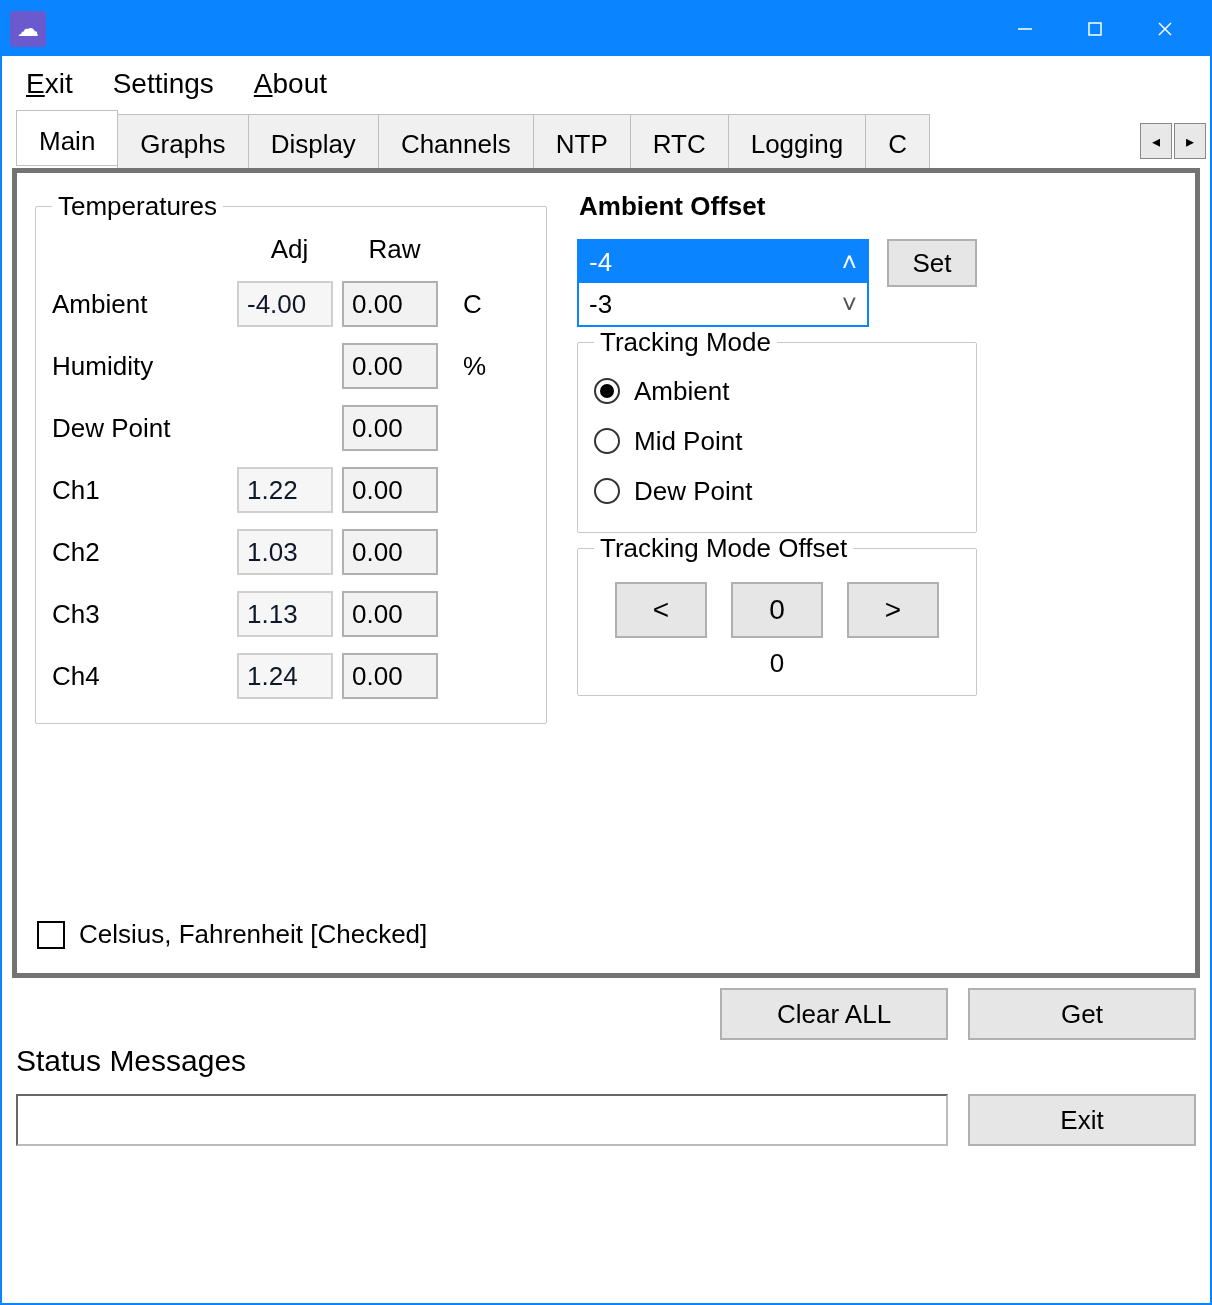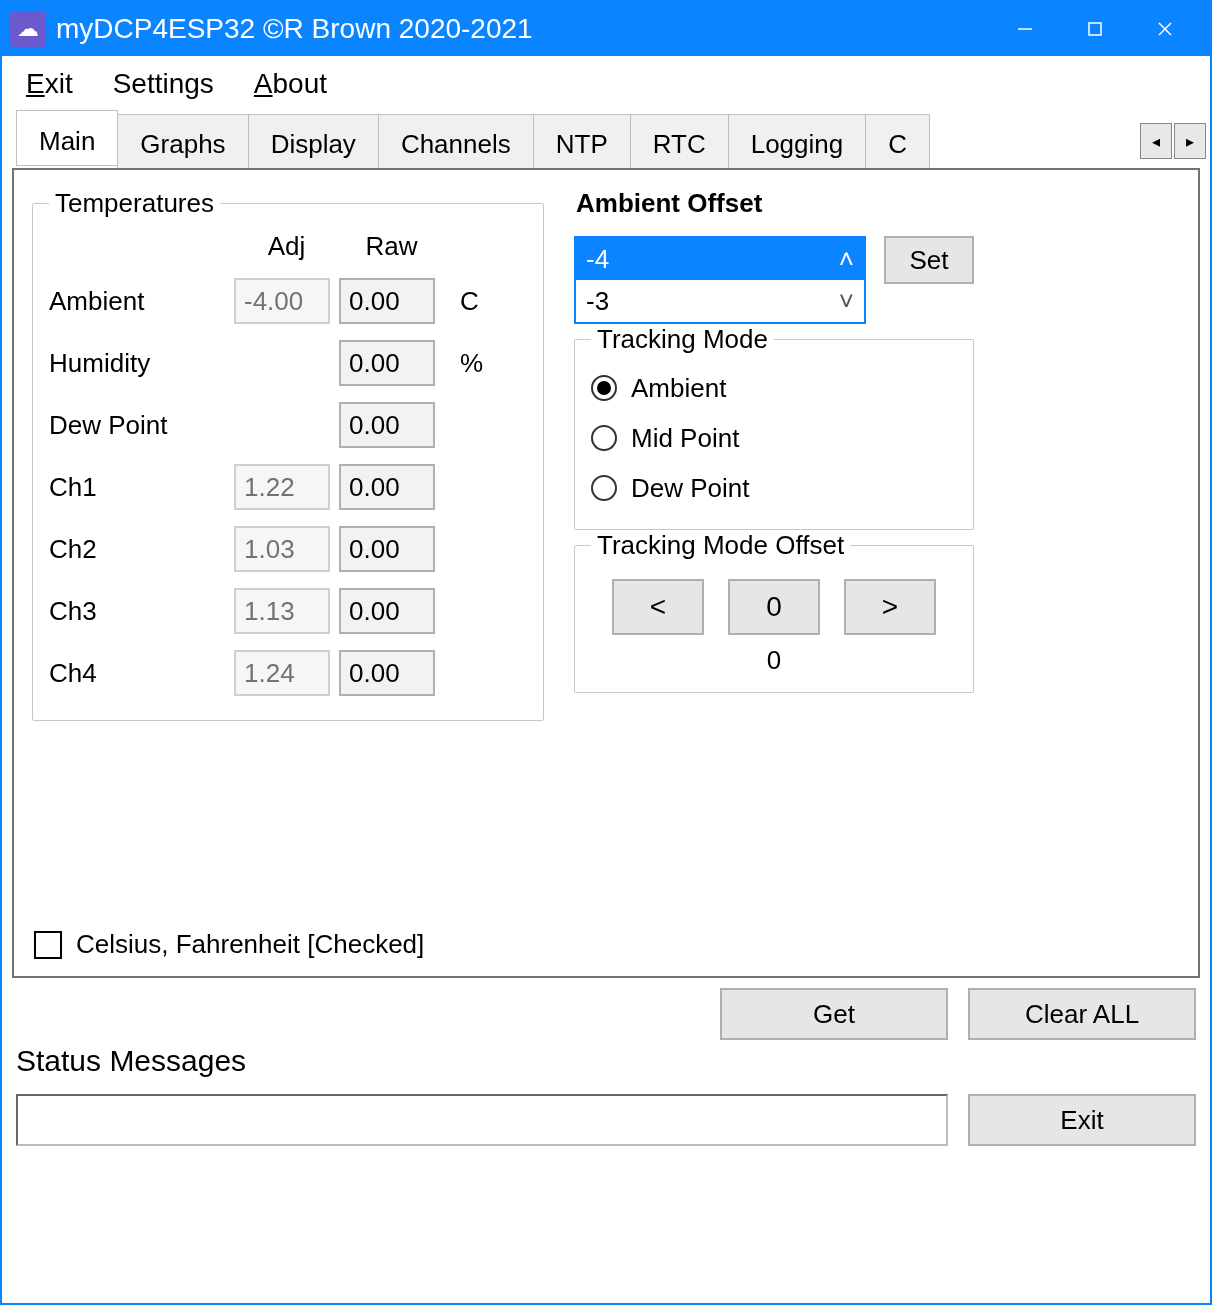--- a/index.html
+++ b/index.html
@@ -80,21 +80,21 @@
   }
   .tabscroll .sbtn {
     width: 32px; height: 36px;
     border: 1px solid #888;
     background: #e8e8e8;
     display:flex;align-items:center;justify-content:center;
     font-size: 16px;
     margin-left: 2px;
   }
   .tabpanel-wrap {
-    border: 2px solid #737373;
+    border: 5px solid #737373;
     margin: 0 10px 10px 10px;
     padding: 18px 18px 10px 18px;
     height: 810px;
     position: relative;
   }
   .cols { display: flex; gap: 30px; }
   fieldset.grp {
     border: 1px solid #c8c8c8;
     border-radius: 2px;
     padding: 8px 16px 16px 16px;
@@ -124,21 +124,21 @@
   }
   .tlabel { font-size: 26px; }
   .cell {
     width: 96px; height: 46px;
     border: 2px solid #b0b0b0;
     background: #f2f2f2;
     display:flex;align-items:center;
     padding: 0 8px;
     font-size: 26px;
   }
-  .cell.readonly { color: #737373; border:2px solid #cfcfcf; background:#f6f6f6; }
+  .cell.readonly { color: #0f172a; border:2px solid #cfcfcf; background:#f6f6f6; }
   .unit { font-size: 26px; padding-left: 16px; }
   .right { flex:1; }
   .ao-title { font-size: 26px; font-weight: 600; margin: 0 0 17px 2px; }
   .ao-row { display:flex; gap: 18px; align-items: flex-start; }
   .listbox {
     width: 292px;
     border: 2px solid #0a84ff;
     font-size: 26px;
   }
   .listbox .item {
@@ -159,21 +159,21 @@
   .radio-row { display:flex; align-items:center; gap:14px; height: 50px; font-size:26px; }
   .radio {
     width: 26px; height:26px; border:2px solid #333; border-radius:50%;
     display:inline-flex;align-items:center;justify-content:center;
   }
   .radio.sel::after { content:""; width:14px;height:14px;border-radius:50%;background:#000; }
   .offgrp { margin-top: 18px; width: 400px; }
   .off-row { display:flex; gap: 24px; justify-content:center; padding:10px 0 4px 0; }
   .off-row .btn { width: 92px; height:56px; font-size:28px; }
   .off-val { text-align:center; font-size:26px; margin-top:6px; }
-  .check-row { position:absolute; left:20px; bottom:16px; display:flex; align-items:center; gap:14px; font-size:26px;}
+  .check-row { position:absolute; left:20px; bottom:23px; display:flex; align-items:center; gap:14px; font-size:26px;}
   .chk { width:28px;height:28px;border:2px solid #000; }
   .bottom {
     display:flex; gap:20px;
     justify-content:flex-end;
     padding: 0 14px;
     align-items:center;
   }
   .bottom .btn { width: 228px; height:52px; }
   .status-area { padding: 4px 14px 0 14px; }
   .status-label { font-size:30px; margin-bottom:16px; }
@@ -183,21 +183,20 @@
   }
   .status-row .btn { width:228px; height:52px; }
   .listbox .arrow { color:#555; padding-left:8px; }
   .listbox .item .val { flex:1;}
 </style>
 </head>
 <body>
 
 <div class="titlebar">
   <span class="icon">☁</span>
-  <span>myDCP4ESP32 ©R Brown 2020-2021</span>
   <span class="spacer"></span>
   <span class="winbtn">
     <svg width="18" height="18">
         <line x1="2" y1="9" x2="16" y2="9" stroke="#fff" stroke-width="1.5"></line>
       </svg>
   </span>
   <span class="winbtn">
     <svg width="16" height="16">
         <rect x="2" y="2" width="12" height="12" stroke="#fff" fill="none" stroke-width="1.5"></rect>
       </svg>
@@ -330,22 +329,22 @@
     </div>
   </div>
 
   <div class="check-row">
     <span class="chk"></span>
     <span>Celsius, Fahrenheit [Checked]</span>
   </div>
 </div>
 
 <div class="bottom">
+  <div class="btn">Clear ALL</div>
   <div class="btn">Get</div>
-  <div class="btn">Clear ALL</div>
 </div>
 
 <div class="status-area">
   <div class="status-label">Status Messages</div>
   <div class="status-row">
     <div class="statusbox"></div>
     <div class="btn">Exit</div>
   </div>
 </div>
 

